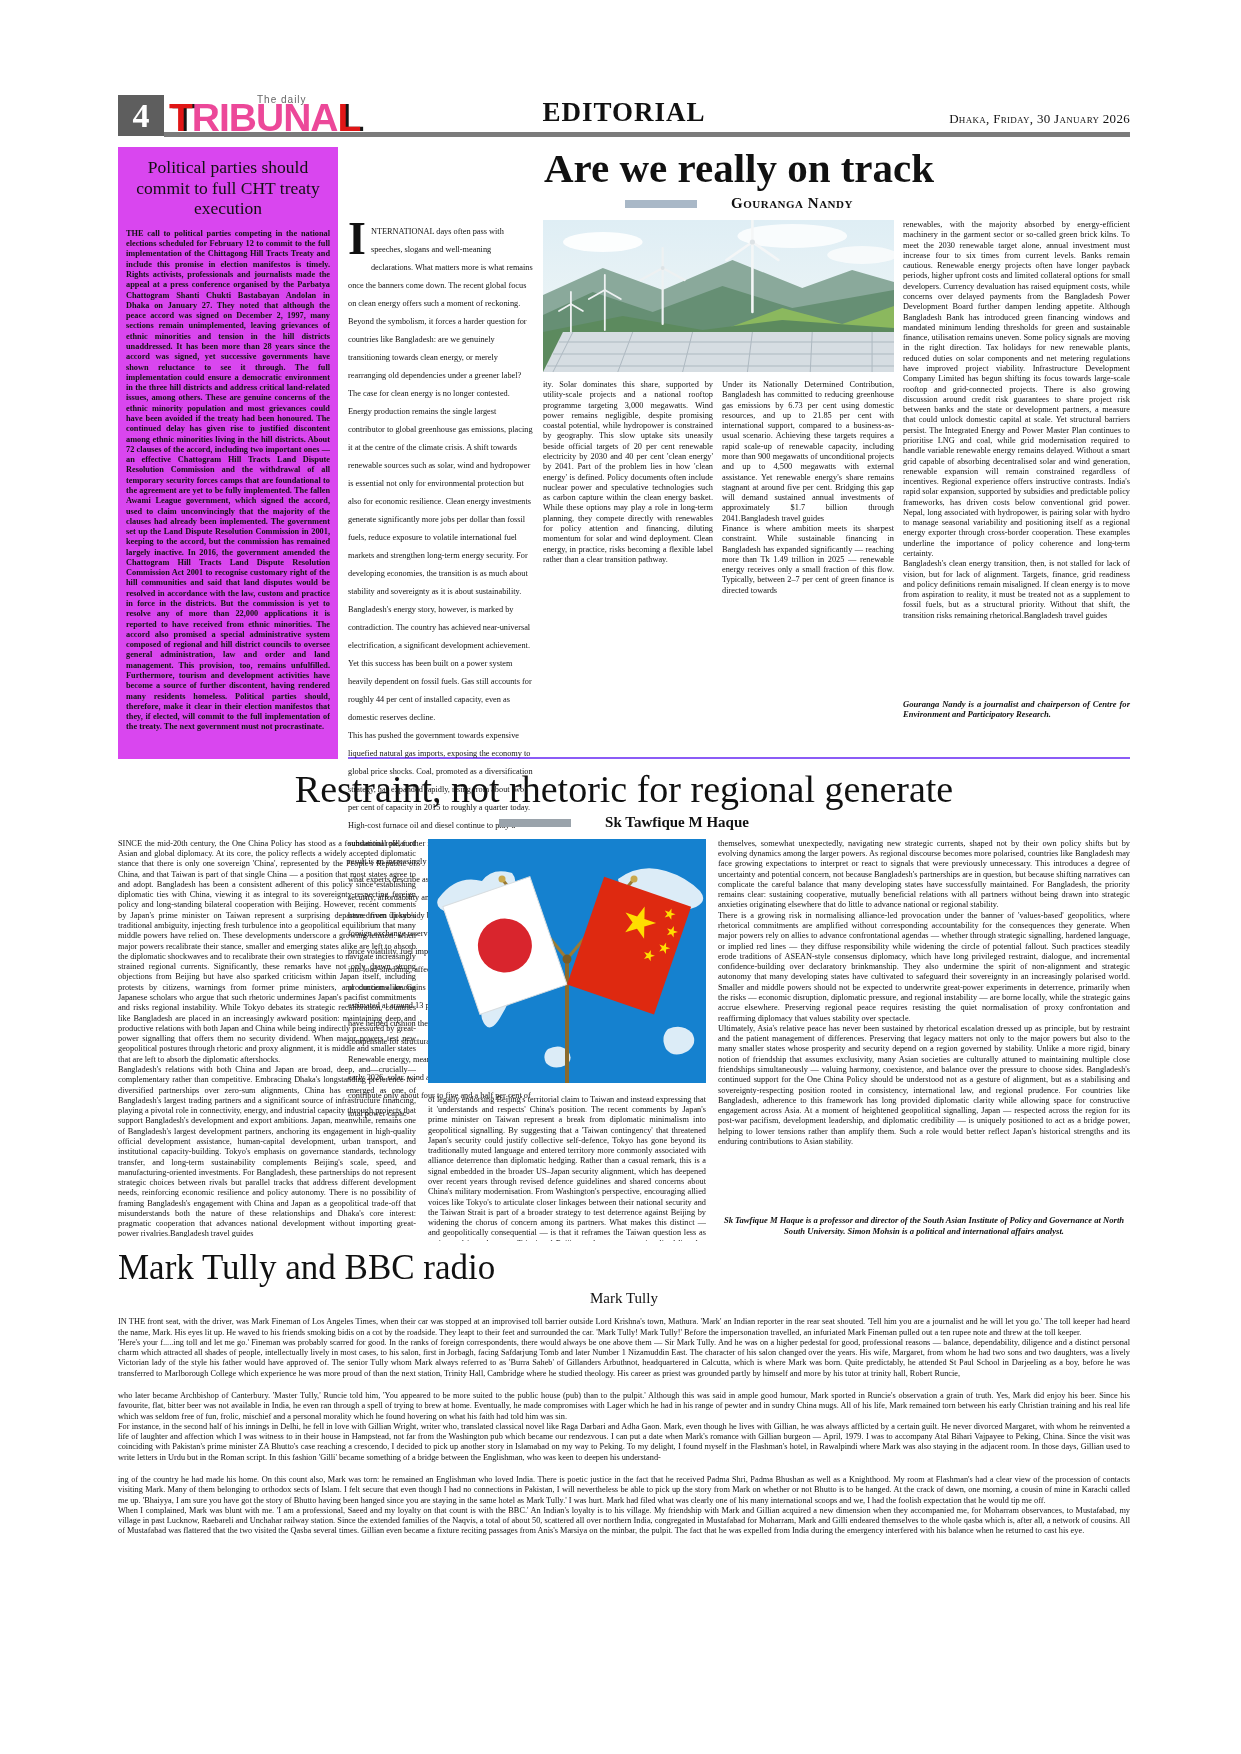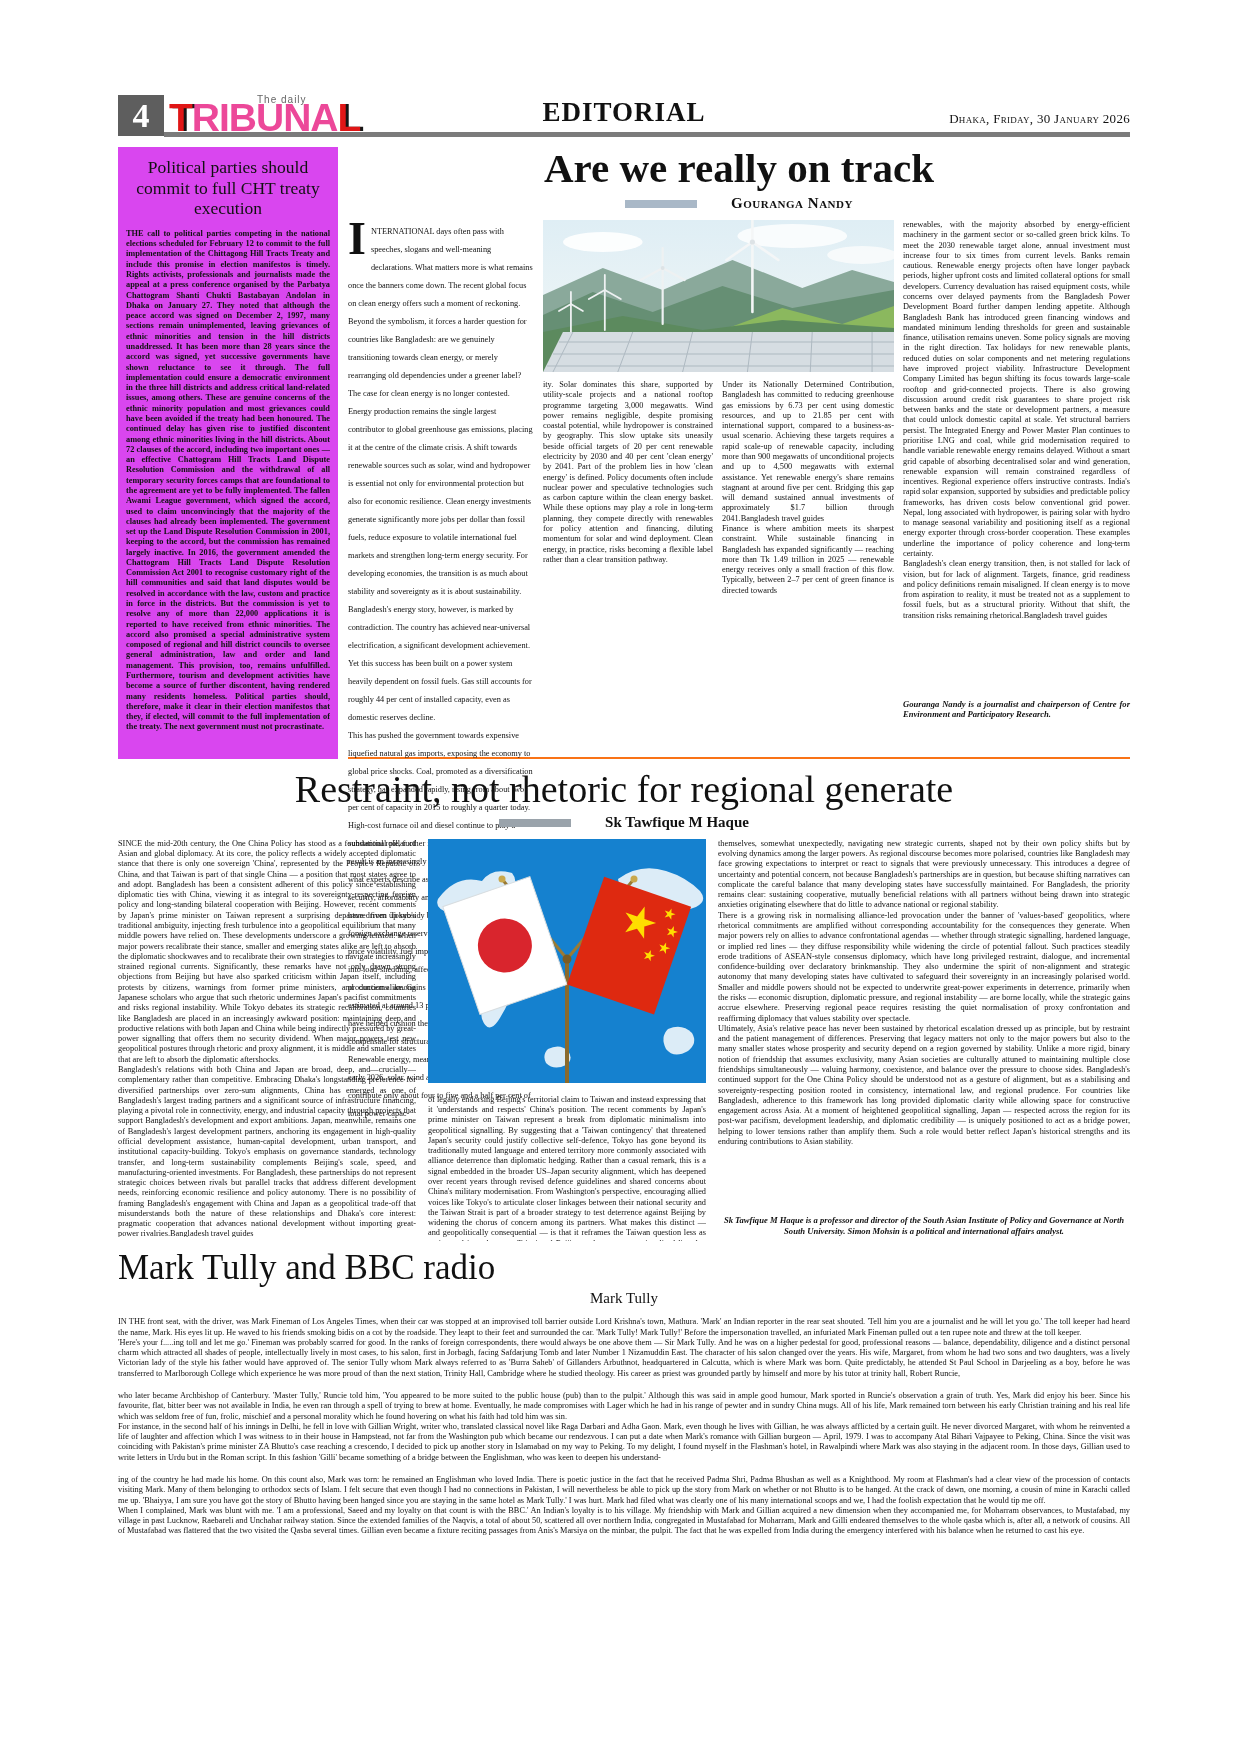--- a/index.html
+++ b/index.html
@@ -25,21 +25,21 @@
   .bar{display:inline-block;width:72px;height:8px;vertical-align:middle;margin-right:34px;}
   .bar.blue{background:#a9b8c7;}
   .bar.gray{background:#9aa3ab;}
 
   
   .row1{display:flex;gap:10px;margin-top:8px;}
   .edbox{width:220px;min-width:220px;background:#d946ef;padding:8px 8px 6px;box-sizing:border-box;height:612px;overflow:hidden;}
   .edbox h2{margin:2px 0 10px;font-size:17.5px;line-height:1.18;text-align:center;font-weight:normal;}
   .ed-body{height:538px;font-weight:bold;}
 
-  .a1{flex:1;border-bottom:2px solid #f97316;padding-bottom:6px;}
+  .a1{flex:1;border-bottom:2px solid #8b5cf6;padding-bottom:6px;}
   .a1 h1{margin:0 0 4px;text-align:center;font-size:41px;line-height:1.05;font-weight:bold;}
   .byline-row{text-align:center;margin:2px 0 8px;}
   .byname{font-weight:bold;font-size:15px;}
   .caps{font-variant:small-caps;letter-spacing:.5px;}
   .a1grid{display:grid;grid-template-columns:186px 170px 172px 1fr;grid-template-rows:152px 340px;column-gap:9px;row-gap:8px;}
   .a1colA{grid-column:1;grid-row:1/3;height:500px;}
   .a1img{grid-column:2/4;grid-row:1;margin:0;}
   .a1colB{grid-column:2;grid-row:2;height:338px;}
   .a1colC{grid-column:3;grid-row:2;height:338px;}
   .a1colD{grid-column:4;grid-row:1/3;height:500px;display:flex;flex-direction:column;}

